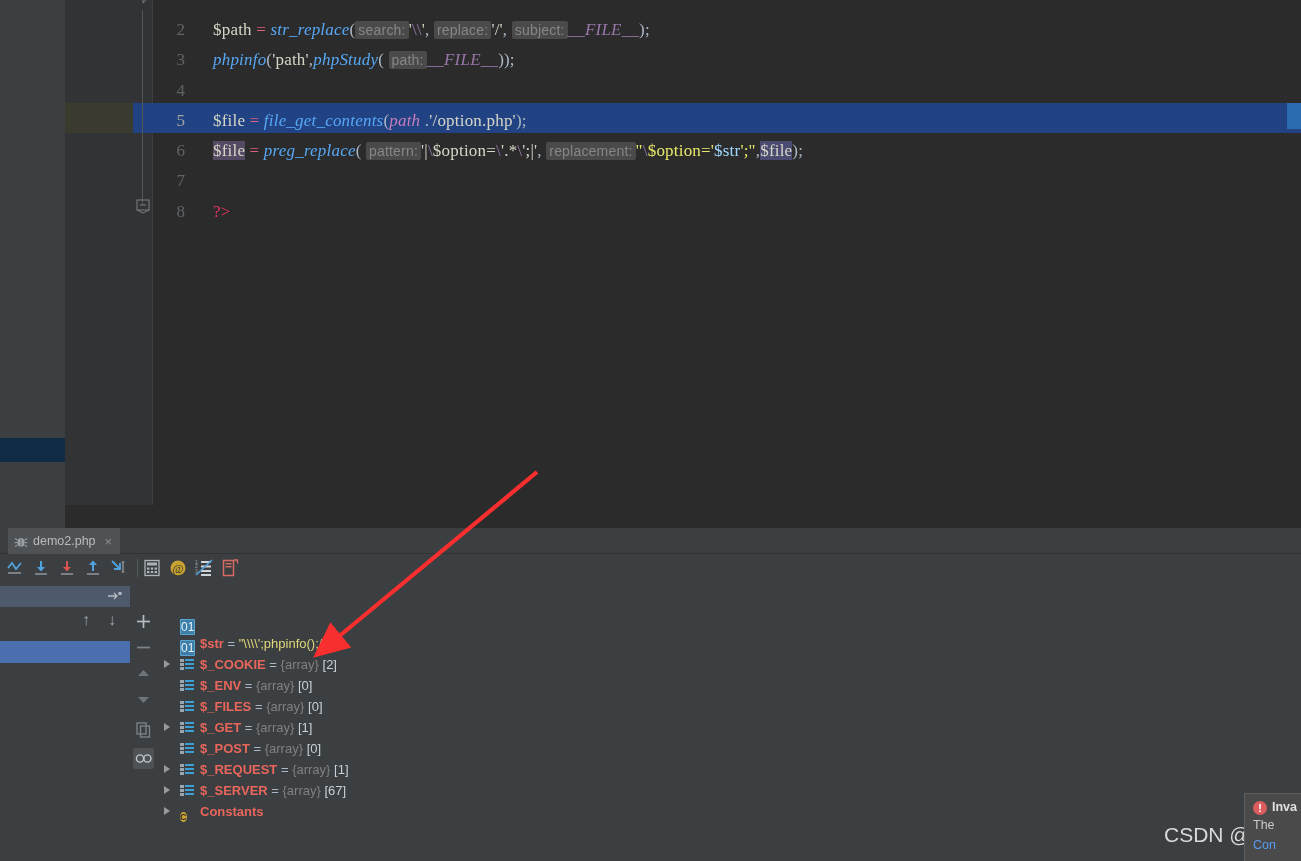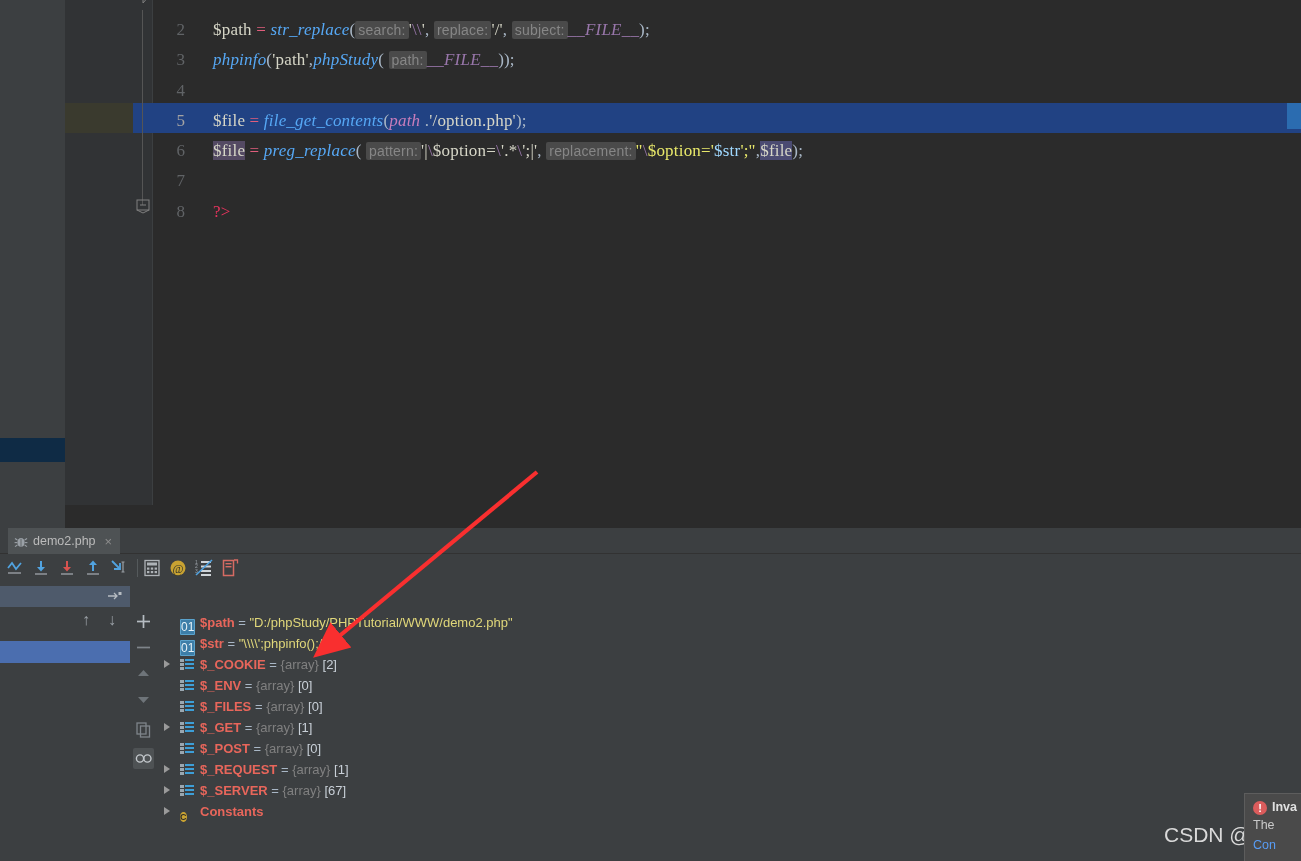--- a/index.html
+++ b/index.html
@@ -350,21 +350,20 @@
         <circle cx="7" cy="10.5" r="3.6" fill="none" stroke="#c3c8cc" stroke-width="1.4"></circle>
         <circle cx="14.4" cy="10.5" r="3.6" fill="none" stroke="#c3c8cc" stroke-width="1.4"></circle>
         <line x1="10.6" y1="10.5" x2="10.8" y2="10.5" stroke="#c3c8cc" stroke-width="1.4"></line>
       </svg>
     </div>
   </div>
 
   <div class="varlist">
       <div class="vrow">
         <span class="vico"><span class="ico01">01</span></span>
-        <span class="vtext"><span class="vname-sup">$path</span><span class="veq"> = </span><span class="vstr">"D:/phpStudy/PHPTutorial/WWW/demo2.php"</span></span>
       </div>
       <div class="vrow">
         <span class="vico"><span class="ico01">01</span></span>
         <span class="vtext"><span class="vname-sup">$str</span><span class="veq"> = </span><span class="vstr">"\\\\';phpinfo();//"</span></span>
       </div>
       <div class="vrow">
         <span class="twisty"></span>
         <span class="vico"><span class="icoArr"><b style="top:1px"></b><b style="top:5px"></b><b style="top:9px"></b><i style="top:1px"></i><i style="top:5px"></i><i style="top:9px"></i></span></span>
         <span class="vtext"><span class="vname-sup">$_COOKIE</span><span class="veq"> = </span><span class="varray">{array}</span> <span class="vcount">[2]</span></span>
       </div>

